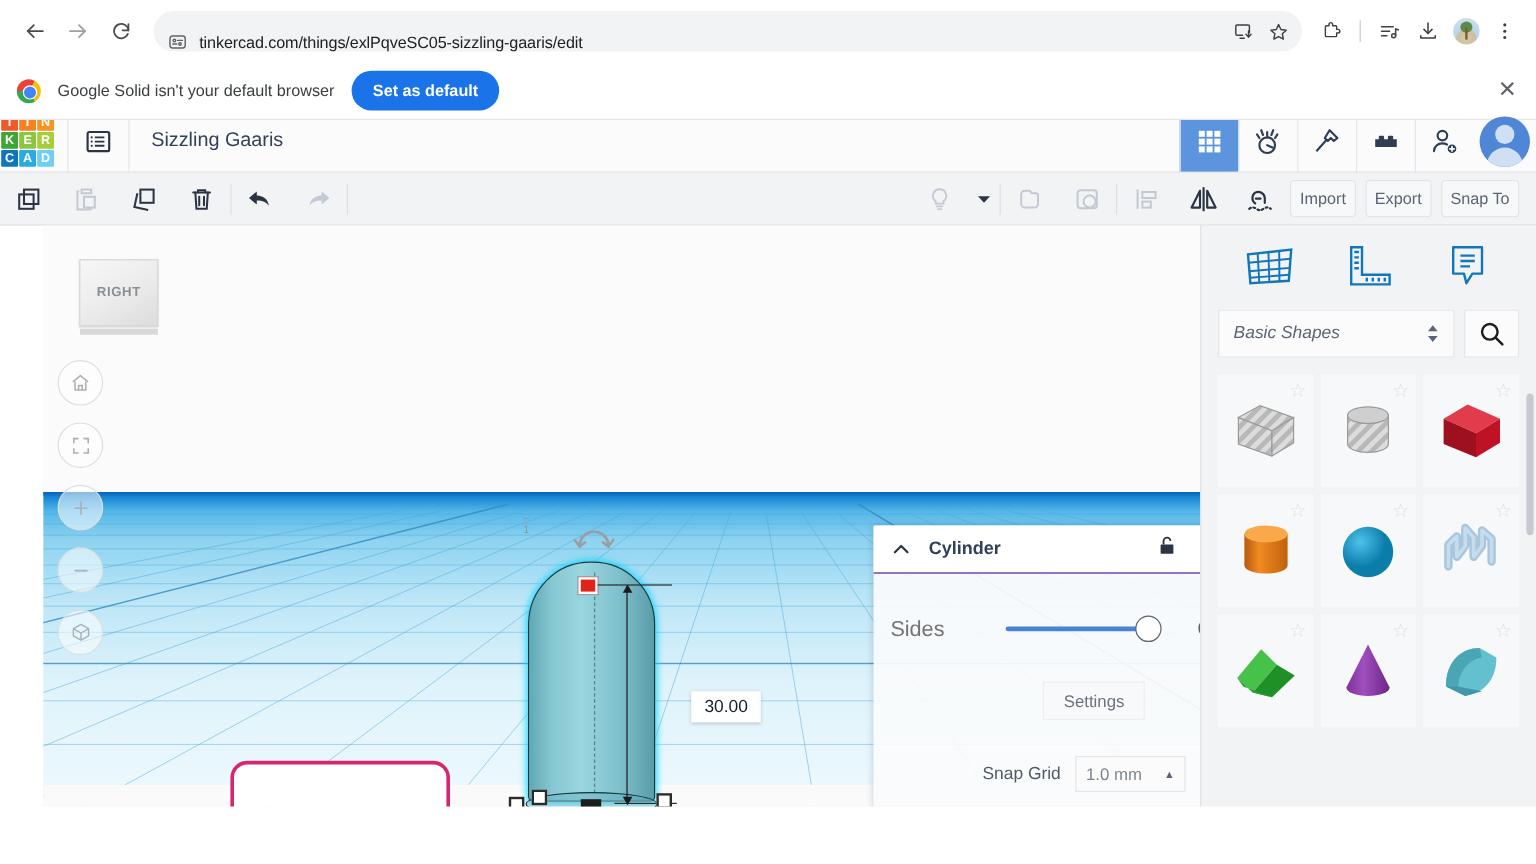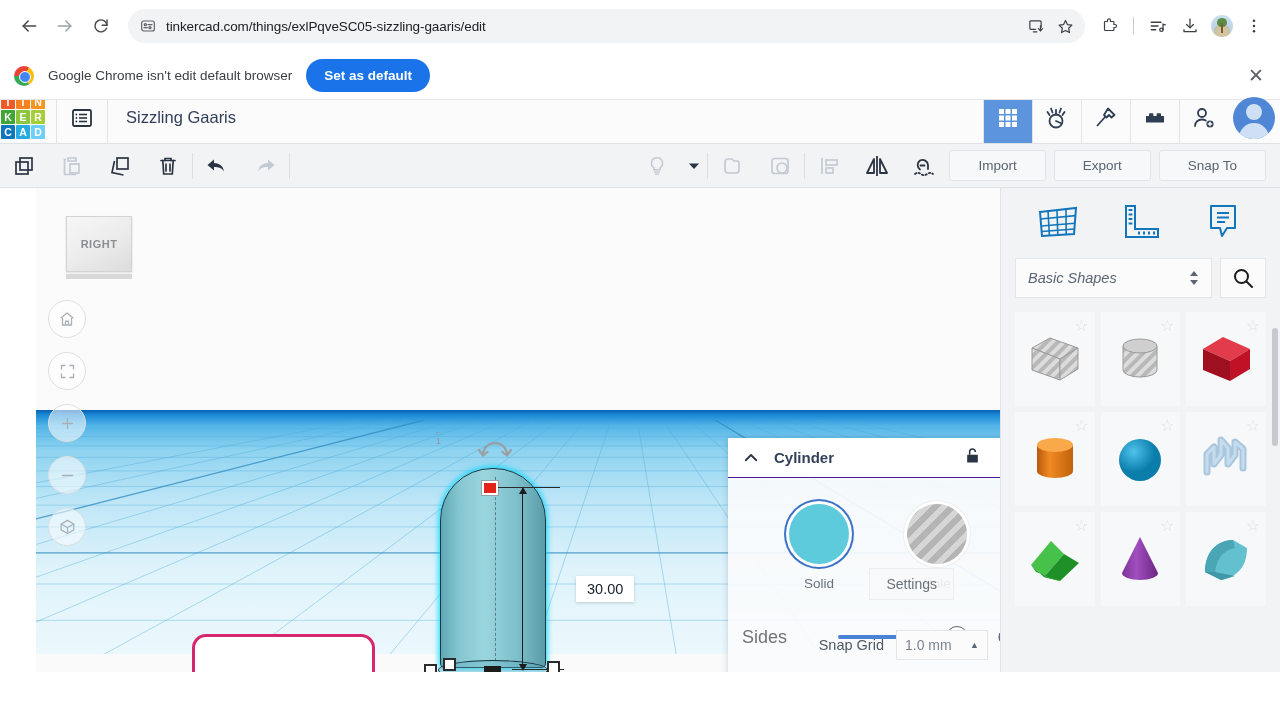--- a/index.html
+++ b/index.html
@@ -31,21 +31,21 @@
   }
   .nav-btn svg { display: block; }
   .omnibox {
     flex: 1;
     height: 34px;
     margin-left: 8px;
     margin-right: 4px;
     background: #f1f3f4;
     border-radius: 17px;
     display: flex;
-    align-items: center;
+    align-items: flex-end;
     padding: 0 12px;
     position: relative;
   }
   .omnibox .site-icon { margin-right: 10px; display:flex; }
   .omnibox .url {
     font-size: 13.5px;
     color: #202124;
     letter-spacing: -0.1px;
     white-space: nowrap;
     flex: 1;
@@ -182,21 +182,21 @@
     align-items: center;
   }
   .tool { width: 48px; height:44px; display:flex; align-items:center; justify-content:center; cursor:pointer; color:#2b3442; }
   .tool.dim { color:#c3cad3; cursor:default; }
   .tool-sep { width:1px; height:26px; background:#dcdfe3; }
   .tool-spacer { flex: 1; }
   .caret-tool { width:26px; height:44px; display:flex; align-items:center; justify-content:center; cursor:pointer;}
   .tb-btn-group { display:flex; gap:8px; padding-right: 14px; margin-left: auto; }
   .tb-btn {
     background:#f7f8f9; border:1px solid #e2e5e8; border-radius:3px;
-    font-size: 13.5px; color:#5a6472; padding: 7px 28px; cursor:pointer;
+    font-size: 13.5px; color:#5a6472; padding: 7px 7px; cursor:pointer;
     font-family:"Liberation Sans", sans-serif;
   }
 
   
   .stage {
     position: relative;
     height: 484px;
     display: flex;
   }
   .canvas-wrap {
@@ -530,21 +530,21 @@
             <circle cx="12" cy="5" r="1.7"></circle>
             <circle cx="12" cy="12" r="1.7"></circle>
             <circle cx="12" cy="19" r="1.7"></circle>
           </svg>
       </span>
     </div>
   </div>
 
   <div class="default-bar">
     <span class="chrome-logo"></span>
-    <span class="default-text">Google Chrome isn't edit default browser</span>
+    <span class="default-text">Google Solid isn't your default browser</span>
     <button class="set-default-btn">Set as default</button>
     <span class="bar-close">✕</span>
   </div>
 </div>
 
 <div class="tc-header">
   <div class="tc-logo">
     <span style="background:#f05a28">T</span>
     <span style="background:#f58220">I</span>
     <span style="background:#f7941e">N</span>
@@ -860,30 +860,20 @@
             <svg width="17" height="19" viewBox="0 0 20 22" fill="none" stroke="#8f969e" stroke-width="1.7" stroke-linecap="round">
                 <path d="M10 2.5a5 5 0 0 0-3 9v3h6v-3a5 5 0 0 0-3-9z"></path>
                 <line x1="8" y1="17" x2="12" y2="17"></line>
                 <line x1="8.7" y1="19.2" x2="11.3" y2="19.2"></line>
               </svg>
           </span>
         </span>
       </div>
 
       <div class="insp-body">
-        <div class="mode-row">
-          <div class="mode">
-            <span class="mode-circle-solid"></span>
-            <span class="mode-label">Solid</span>
-          </div>
-          <div class="mode">
-            <span class="mode-circle-hole"></span>
-            <span class="mode-label">Hole</span>
-          </div>
-        </div>
 
         <div class="sliders">
           <div class="slider-row">
             <span class="slider-label">Sides</span>
             <span class="slider-track">
                 <span class="slider-knob"></span>
               </span>
             <span class="slider-val">64</span>
           </div>
           <div class="slider-row">

